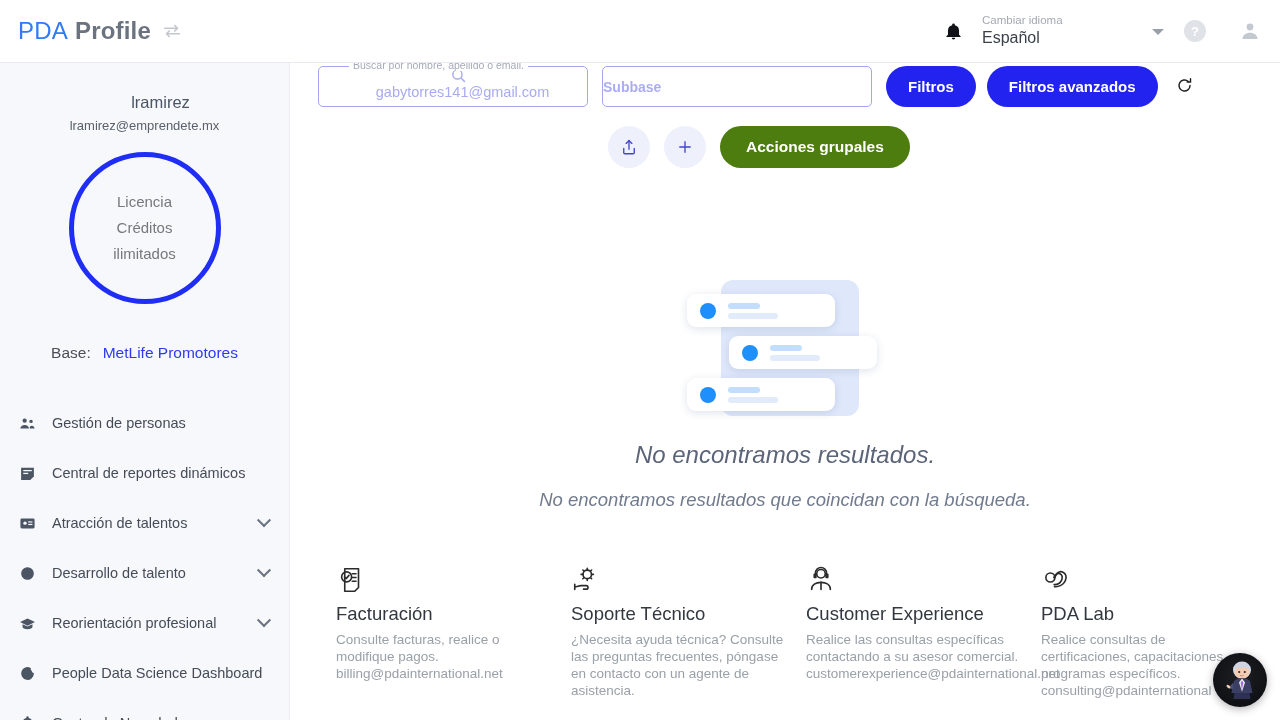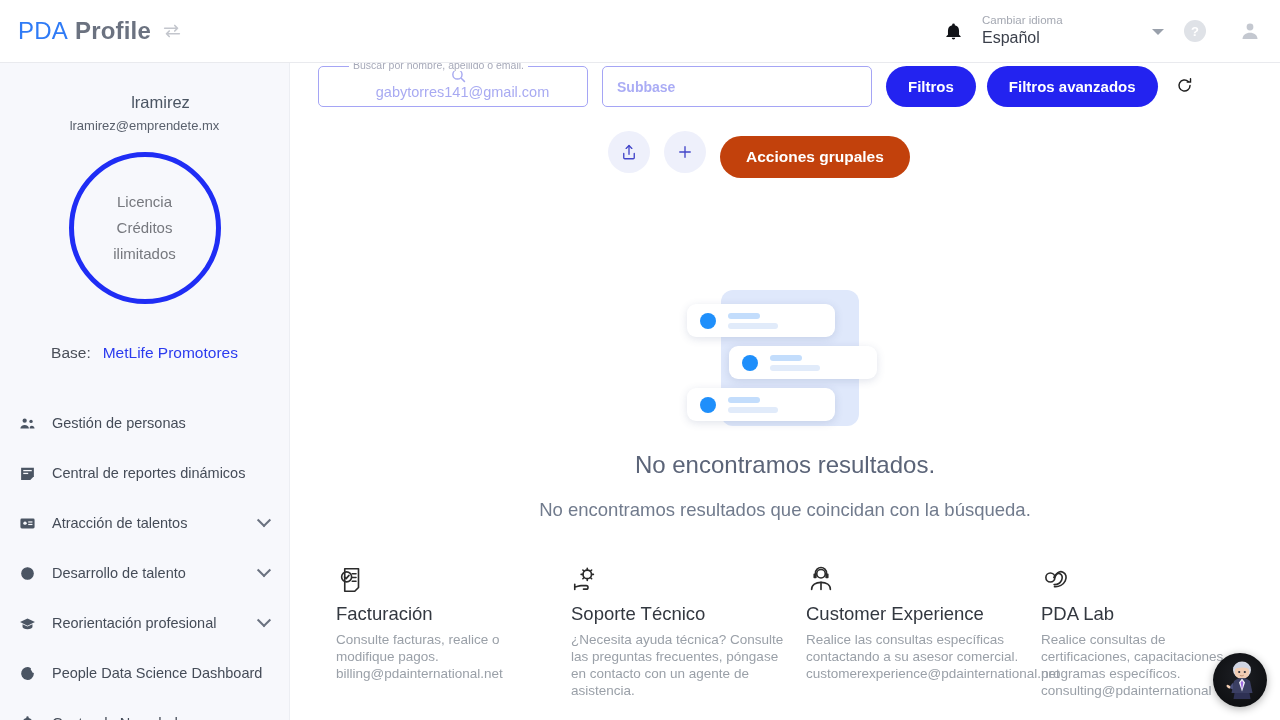--- a/index.html
+++ b/index.html
@@ -105,21 +105,21 @@
     position: absolute; top: 63px; left: 290px; width: 990px; height: 657px;
     background: #ffffff; overflow: hidden;
   }
 
   .filter-row { display: flex; align-items: flex-start; padding: 0 0 0 28px; height: 58px; }
   .field {
     position: relative; height: 41px; border: 1px solid #a5a5f5; border-radius: 5px;
     background: #fff; display: flex; align-items: center;
   }
   .field.search { width: 270px; margin-top: 3px; padding-left: 10px; flex-direction: column; }
-  .field.subbase { width: 270px; margin-top: 3px; margin-left: 14px; padding-left: 14px; }
+  .field.subbase { width: 270px; margin-top: 3px; margin-left: 14px; }
   .float-label {
     position: absolute; top: -8px; left: 30px; background: #fff; padding: 0 4px;
     font-size: 10.5px; color: #a6a9b9; white-space: nowrap;
   }
   .search-ico svg { width: 17px; height: 17px; stroke: #a7a9f0; fill: none; stroke-width: 2; display:block; }
   .field-text { font-size: 14.5px; color: #a8aaf2; margin-left: 9px; }
   .field-text.placeholder { margin-left: 0; font-weight: 700; color: #aaacf5; font-size: 14px; }
 
   .btn {
     border: none; cursor: pointer; border-radius: 22px;
@@ -137,26 +137,26 @@
   .refresh-btn svg { width: 19px; height: 19px; stroke: #1f1f1f; fill: none; stroke-width: 1.8; }
 
   .action-row { display: flex; align-items: center; gap: 14px; padding-left: 318px; margin-top: 5px; }
   .circle-btn {
     width: 42px; height: 42px; border-radius: 50%;
     background: #eef0fb; border: none; cursor: pointer;
     display: flex; align-items: center; justify-content: center;
   }
   .circle-btn svg { width: 18px; height: 18px; stroke: #4346c9; fill: none; stroke-width: 1.8; display:block; }
   .btn.group {
-    background: #c2410c; border-radius: 22px; height: 42px; padding: 0 26px;
-    font-size: 15.5px; margin-top: 10px;
+    background: #4d7c0f; border-radius: 22px; height: 42px; padding: 0 26px;
+    font-size: 15.5px; margin-top: 0;
   }
 
   
-  .empty { margin-top: 104px; display: flex; flex-direction: column; align-items: center; }
+  .empty { margin-top: 104px; display: flex; flex-direction: column; align-items: center; font-style: italic; }
   .illus { position: relative; width: 200px; height: 152px; }
   .illus-bg {
     position: absolute; left: 36px; top: 8px; width: 138px; height: 136px;
     background: #dfe8fb; border-radius: 12px;
   }
   .il-card {
     position: absolute; background: #fff; border-radius: 9px;
     box-shadow: 0 2px 9px rgba(60,80,130,.16);
     display: flex; align-items: center; padding-left: 13px; gap: 12px;
   }

